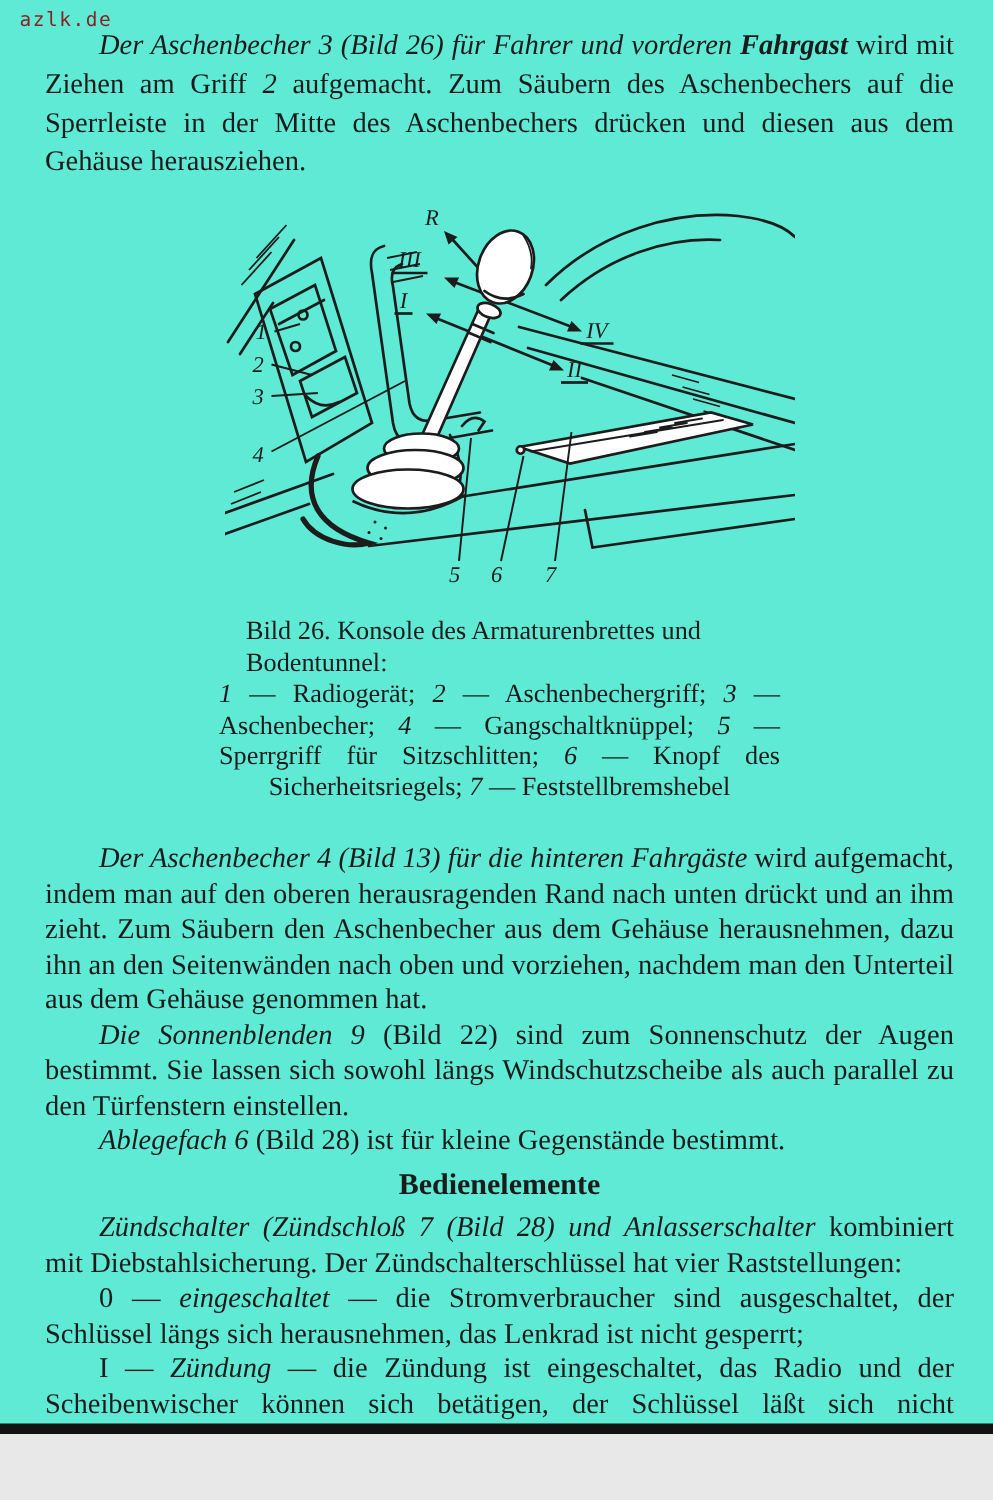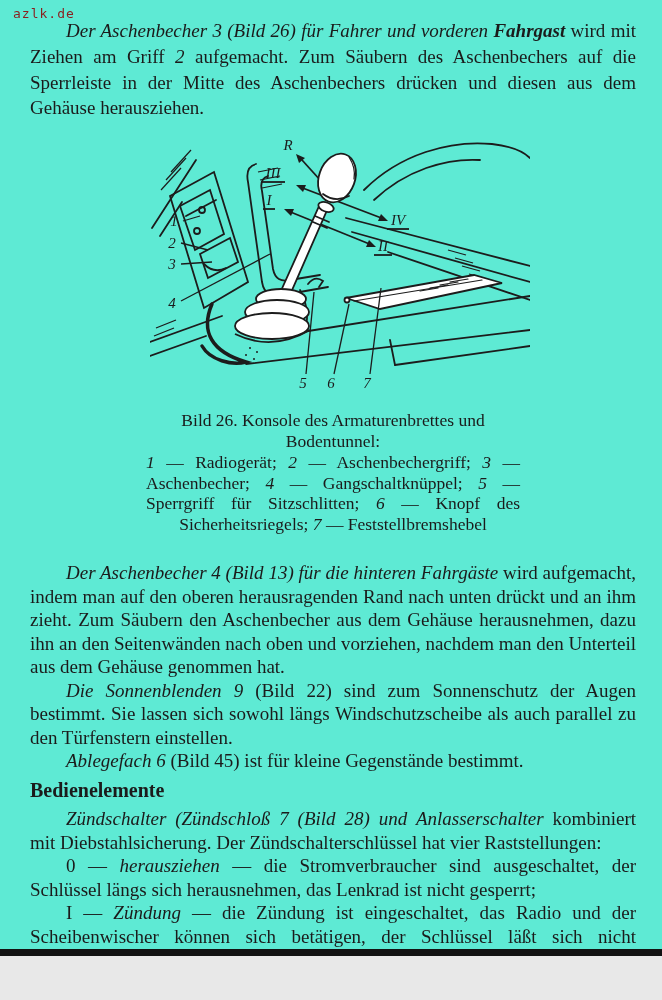--- a/index.html
+++ b/index.html
@@ -20,26 +20,26 @@
   .body-text{font-size:19px;line-height:25.8px;text-align:justify;}
   .body-text p{margin:0;text-indent:36px;text-align:justify;}
   .it{font-style:italic;}
   .bi{font-style:italic;font-weight:bold;}
   .block-p1{position:absolute;left:30px;top:18px;width:606px;}
   .figure-wrap{position:absolute;left:150px;top:132px;width:380px;height:270px;}
   .caption{
     position:absolute;left:146px;top:410px;width:374px;
     font-size:17.5px;line-height:20.5px;
   }
-  .caption-title{text-align:center;margin:0 18px;}
+  .caption-title{text-align:left;margin:0 18px;}
   .caption-legend{text-align:justify;text-align-last:center;margin-top:1px;}
   .lower{position:absolute;left:30px;top:561px;width:606px;font-size:19px;line-height:23.5px;}
   .lower p{margin:0;text-indent:36px;text-align:justify;}
   h2.center-head{
-    margin:6px 0 5px 0;text-align:left;
+    margin:6px 0 5px 0;text-align:center;
     font-size:20px;font-weight:bold;text-indent:0;
   }
   .page-number{position:absolute;left:44px;top:971px;font-size:18px;}
   .bottom-bar{position:absolute;left:0;bottom:0;width:662px;height:7px;background:#121212;}
   svg text{font-family:"Liberation Serif","DejaVu Serif",serif;}
   .fig-label{font-style:italic;font-size:15px;fill:#1c1c1c;}
 </style>
 </head>
 <body>
 
@@ -179,23 +179,23 @@
   </div>
 
   <div class="caption">
     <div class="caption-title">Bild 26. Konsole des Armaturenbrettes und Bodentunnel:</div>
     <div class="caption-legend"><span><span class="it">1</span> <span>—</span> <span>Radiogerät; </span></span><span><span class="it">2</span> <span>—</span> <span>Aschenbechergriff; </span></span><span><span class="it">3</span> <span>—</span> <span>Aschenbecher; </span></span><span><span class="it">4</span> <span>—</span> <span>Gangschaltknüppel; </span></span><span><span class="it">5</span> <span>—</span> <span>Sperrgriff für Sitzschlitten; </span></span><span><span class="it">6</span> <span>—</span> <span>Knopf des Sicherheitsriegels; </span></span><span><span class="it">7</span> <span>—</span> <span>Feststellbremshebel</span></span></div>
   </div>
 
   <div class="lower">
     <p><span class="it">Der Aschenbecher 4 (Bild 13) für die hinteren Fahrgäste</span><span> wird aufgemacht, indem man auf den oberen herausragenden Rand nach unten drückt und an ihm zieht. Zum Säubern den Aschenbecher aus dem Gehäuse herausnehmen, dazu ihn an den Seitenwänden nach oben und vorziehen, nachdem man den Unterteil aus dem Gehäuse genommen hat.</span></p>
     <p><span class="it">Die Sonnenblenden 9</span><span> (Bild 22) sind zum Sonnenschutz der Augen bestimmt. Sie lassen sich sowohl längs Windschutzscheibe als auch parallel zu den Türfenstern einstellen.</span></p>
-    <p><span class="it">Ablegefach 6</span><span> (Bild 45) ist für kleine Gegenstände bestimmt.</span></p>
+    <p><span class="it">Ablegefach 6</span><span> (Bild 28) ist für kleine Gegenstände bestimmt.</span></p>
     <h2 class="center-head">Bedienelemente</h2>
     <p><span class="it">Zündschalter (Zündschloß 7 (Bild 28) und Anlasserschalter</span><span> kombiniert mit Diebstahlsicherung. Der Zündschalterschlüssel hat vier Raststellungen:</span></p>
-    <p><span>0 — </span><span class="it">herausziehen</span><span> — die Stromverbraucher sind ausgeschaltet, der Schlüssel längs sich herausnehmen, das Lenkrad ist nicht gesperrt;</span></p>
+    <p><span>0 — </span><span class="it">eingeschaltet</span><span> — die Stromverbraucher sind ausgeschaltet, der Schlüssel längs sich herausnehmen, das Lenkrad ist nicht gesperrt;</span></p>
     <p><span>I — </span><span class="it">Zündung</span><span> — die Zündung ist eingeschaltet, das Radio und der Scheibenwischer können sich betätigen, der Schlüssel läßt sich nicht herausziehen, das Lenkrad ist nicht gesperrt;</span></p>
   </div>
 
   <div class="page-number">30</div>
   <div class="bottom-bar"></div>
 
 </div>
 
 </body></html>

